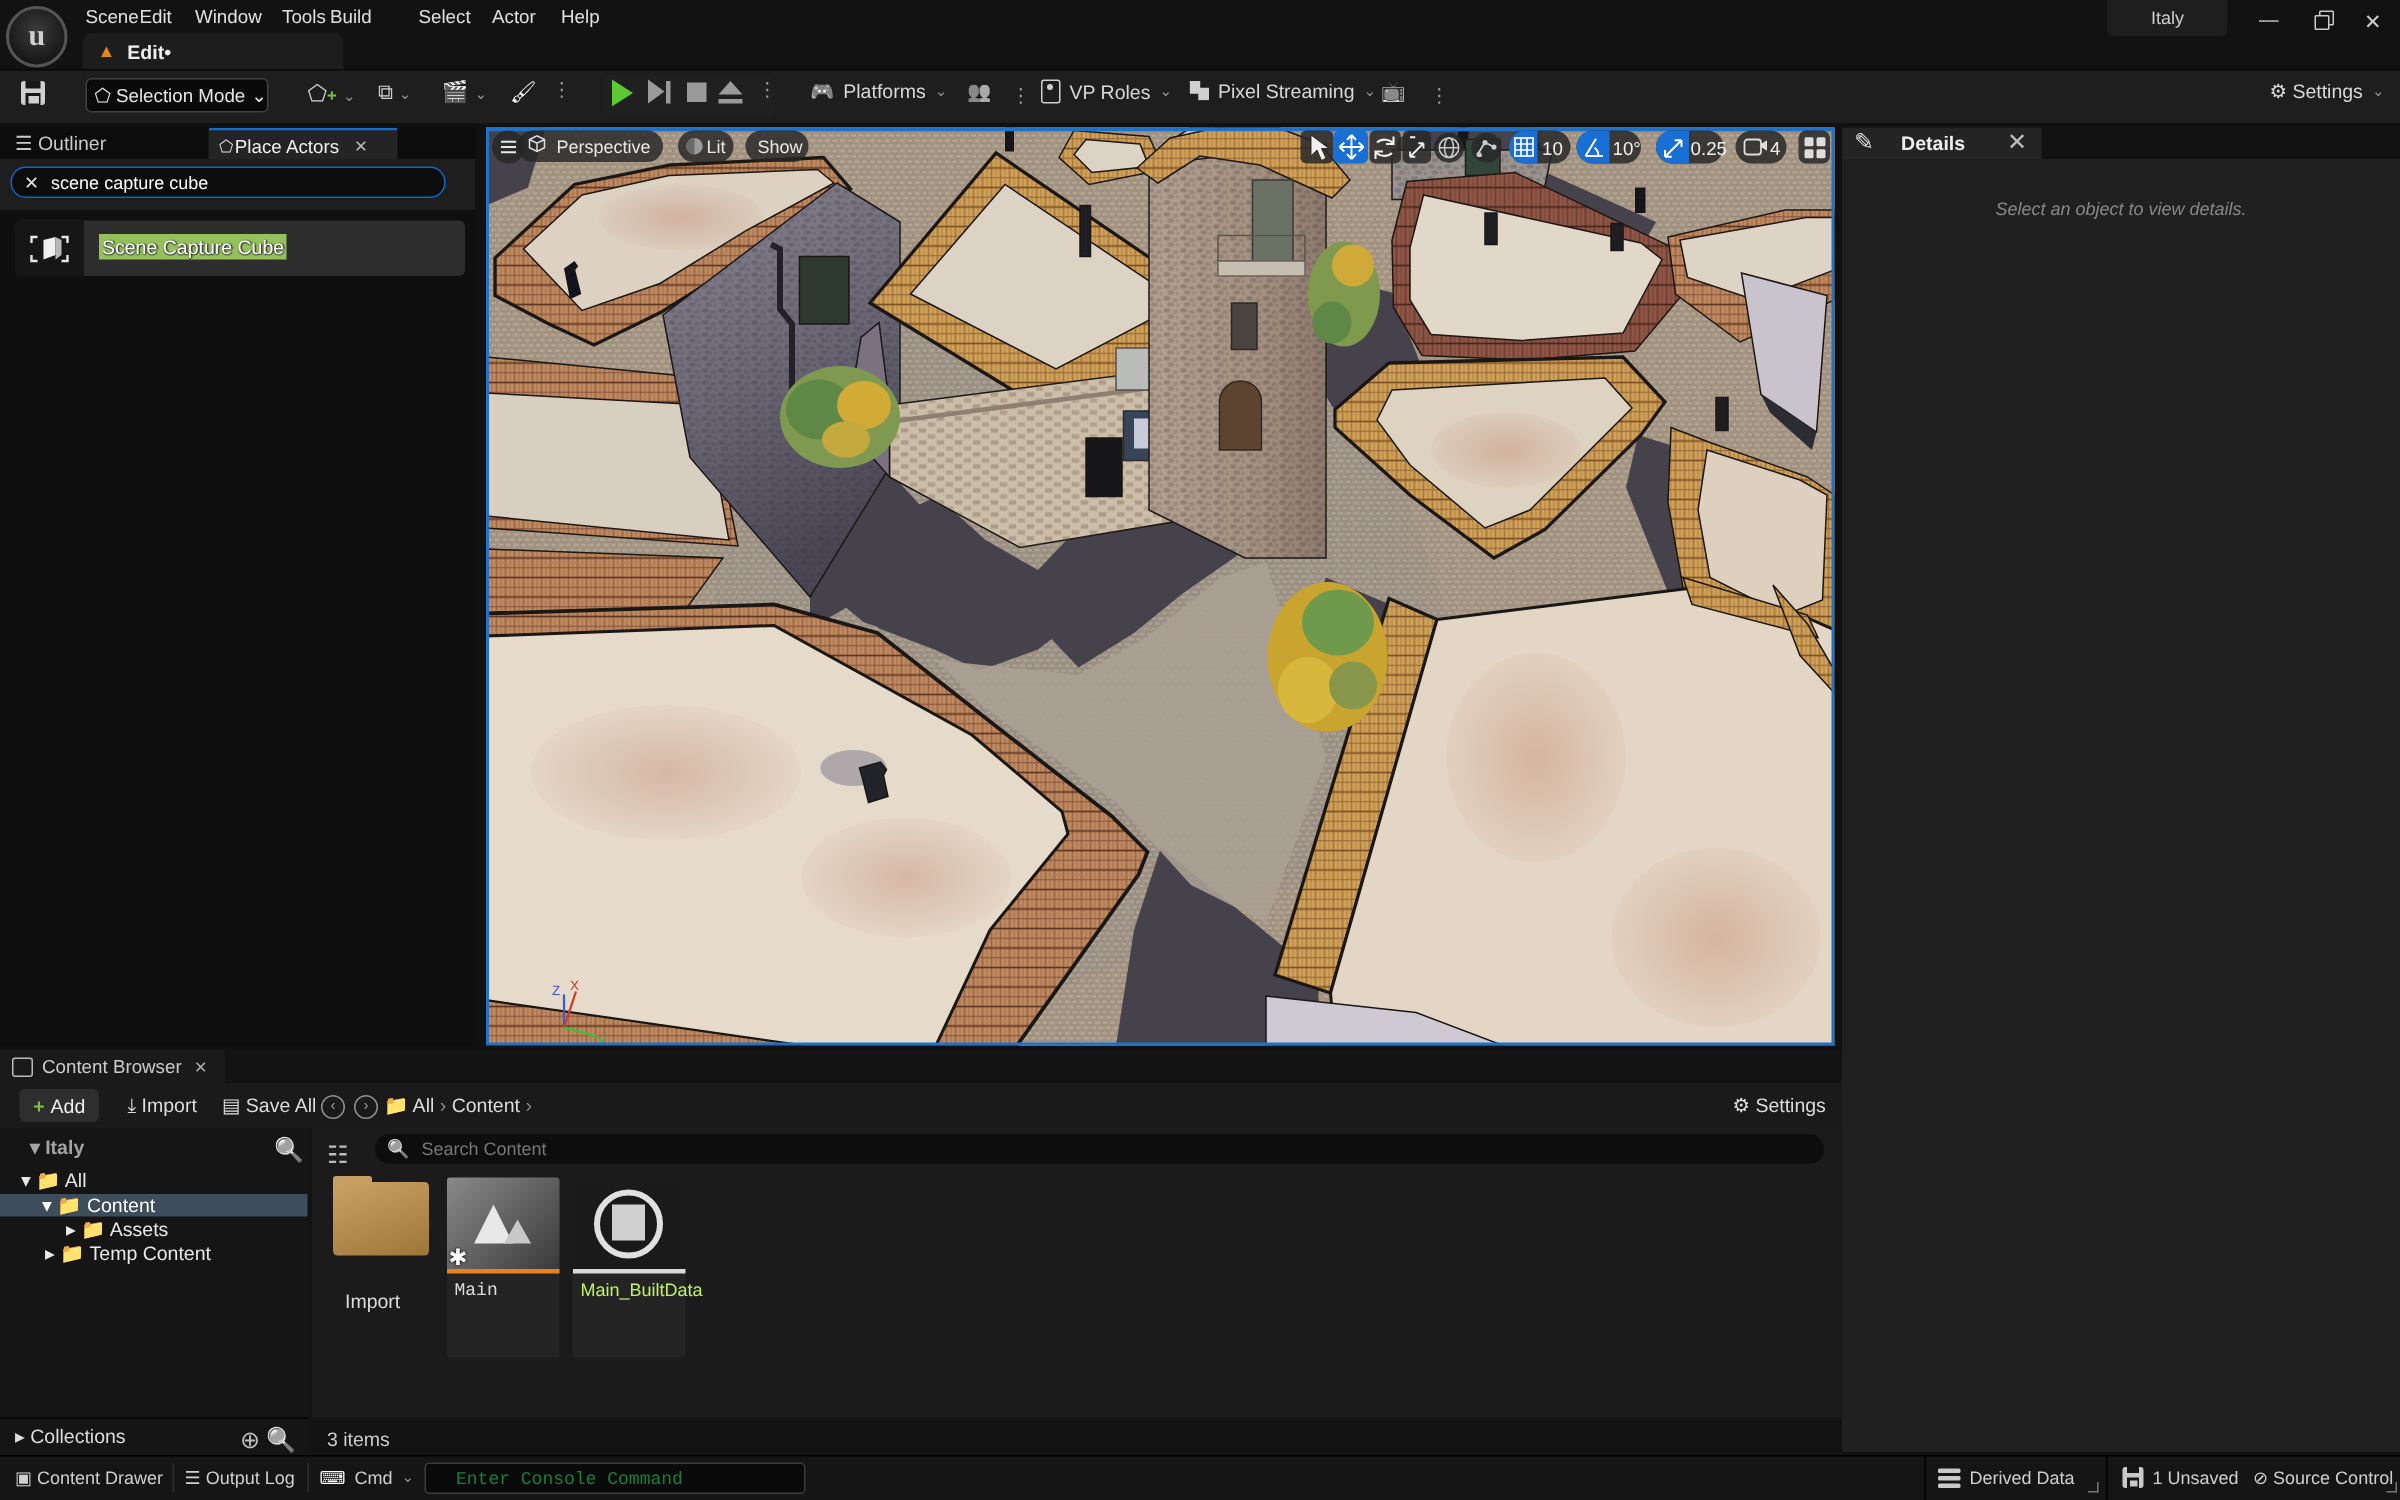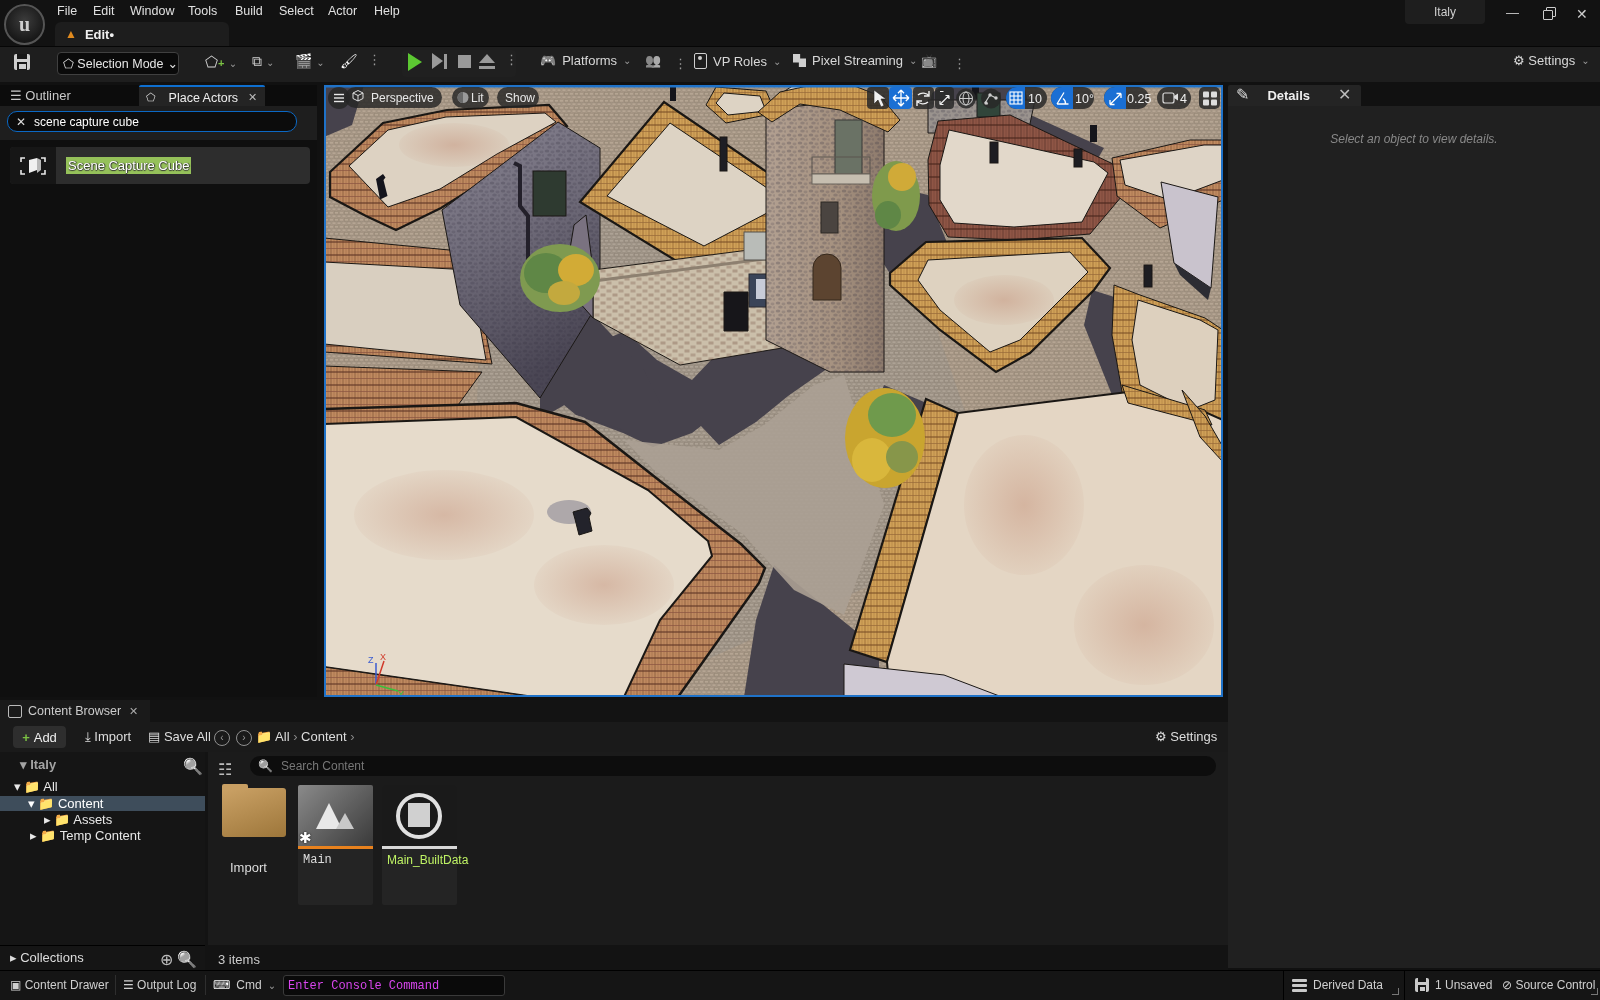--- a/index.html
+++ b/index.html
@@ -34,35 +34,35 @@
 #cbtab{left:0px;top:0px;width:150px;height:22px;background:#1a1a1a;white-space:nowrap;}
 #cbtoolbar{left:0;top:22px;width:1228px;height:30px;background:#1a1a1a;}
 #addbtn{left:13px;top:26px;width:53px;height:22px;background:#2e2e2e;border-radius:4px;display:flex;align-items:center;justify-content:center;gap:4px;color:#eee;font-size:13px;}
 #cbtree{left:0;top:52px;width:205px;height:193px;background:#151515;}
 #cbassets{left:208px;top:52px;width:1020px;height:193px;background:#1b1b1b;}
 #cbcollections{left:0;top:245px;width:205px;height:25px;background:#151515;border-top:1px solid #000;}
 #treesel{left:0px;top:44px;width:205px;height:15px;background:#3e4d5b;}
 
 #statusbar{left:0;top:970px;width:1600px;height:30px;background:#151515;border-top:1px solid #000;}
 .sbitem{position:absolute;top:970px;height:30px;display:flex;align-items:center;gap:6px;color:#cfcfcf;font-size:12px;white-space:nowrap;}
-#console{left:283px;top:975px;width:212px;height:19px;background:#0a0a0a;border:1px solid #3a3a3a;border-radius:3px;color:#d946ef;font-family:"Liberation Mono",monospace;font-size:12px;display:flex;align-items:center;padding:0 4px;}
+#console{left:283px;top:975px;width:212px;height:19px;background:#0a0a0a;border:1px solid #3a3a3a;border-radius:3px;color:#15803d;font-family:"Liberation Mono",monospace;font-size:12px;display:flex;align-items:center;padding:0 20px;}
 .gray{filter:grayscale(1) brightness(1.3);}
 </style></head>
 <body>
 
 <div id="titlebar" class="abs"></div>
 <div id="logo" class="abs">
     <span style="display:block;text-align:center;line-height:37px;color:#cfcfcf;font-size:20px;font-weight:bold;font-family:'Liberation Serif',serif;">u</span>
   </div>
 <div class="abs" style="top:4px;">
-    <span class="mi" style="left:57px;">File</span>
+    <span class="mi" style="left:57px;">Scene</span>
     <span class="mi" style="left:93px;">Edit</span>
     <span class="mi" style="left:130px;">Window</span>
     <span class="mi" style="left:188px;">Tools</span>
-    <span class="mi" style="left:235px;">Build</span>
+    <span class="mi" style="left:220px;">Build</span>
     <span class="mi" style="left:279px;">Select</span>
     <span class="mi" style="left:328px;">Actor</span>
     <span class="mi" style="left:374px;">Help</span>
   </div>
 <div id="maintab" class="abs">
     <span style="margin-left:10px;color:#e08a1e;font-size:12px;">▲</span>
     <span style="margin-left:8px;color:#efefef;font-size:13px;font-weight:bold;">Edit•</span>
   </div>
 <div id="italybox" class="abs">Italy</div>
 <div class="abs" style="left:1506px;top:5px;color:#ccc;font-size:13px;">—</div>
@@ -103,21 +103,21 @@
       <span style="position:absolute;left:2.5px;top:2px;width:4px;height:4px;border-radius:50%;background:#cfcfcf;"></span>
     </span> VP Roles <span style="font-size:10px;color:#999;">⌄</span></div>
 <div class="tbtn" style="left:793px;top:53px;"><span style="display:inline-block;width:13px;height:13px;background:#cfcfcf;clip-path:polygon(0 0,55% 0,55% 35%,100% 35%,100% 100%,45% 100%,45% 65%,0 65%);"></span> Pixel Streaming <span style="font-size:10px;color:#999;">⌄</span></div>
 <div class="tbtn" style="left:1513px;top:53px;">⚙ Settings <span style="font-size:10px;color:#999;">⌄</span></div>
 
 <div id="leftpanel" class="abs">
   <div id="lp-tabs" class="abs"></div>
   <div class="abs" style="left:10px;top:3px;color:#c9c9c9;font-size:13px;">☰ Outliner</div>
   <div id="placetab" class="abs">
       <span style="margin-left:7px;color:#ddd;font-size:11px;">⬠</span>
-      <span style="margin-left:13px;color:#efefef;font-size:12.5px;">Place Actors</span>
+      <span style="margin-left:1px;color:#efefef;font-size:12.5px;">Place Actors</span>
       <span style="margin-left:10px;color:#bbb;font-size:11px;">✕</span>
     </div>
   <div id="lp-searcharea" class="abs">
       <div id="lp-search" class="abs"><span style="margin:0 8px;color:#ddd;">✕</span>scene capture cube</div>
     </div>
   <div id="lp-result" class="abs">
       <div class="iconcell"><svg width="46" height="37">
           <g stroke="#e8e8e8" stroke-width="1.6" fill="none">
 <path d="M15,11 h-4 v4 M31,11 h4 v4 M15,27 h-4 v-4 M31,27 h4 v-4"></path>
 <path d="M19,13 l8,-2 v12 l-8,3 z" fill="#f0f0f0" stroke="none"></path>

